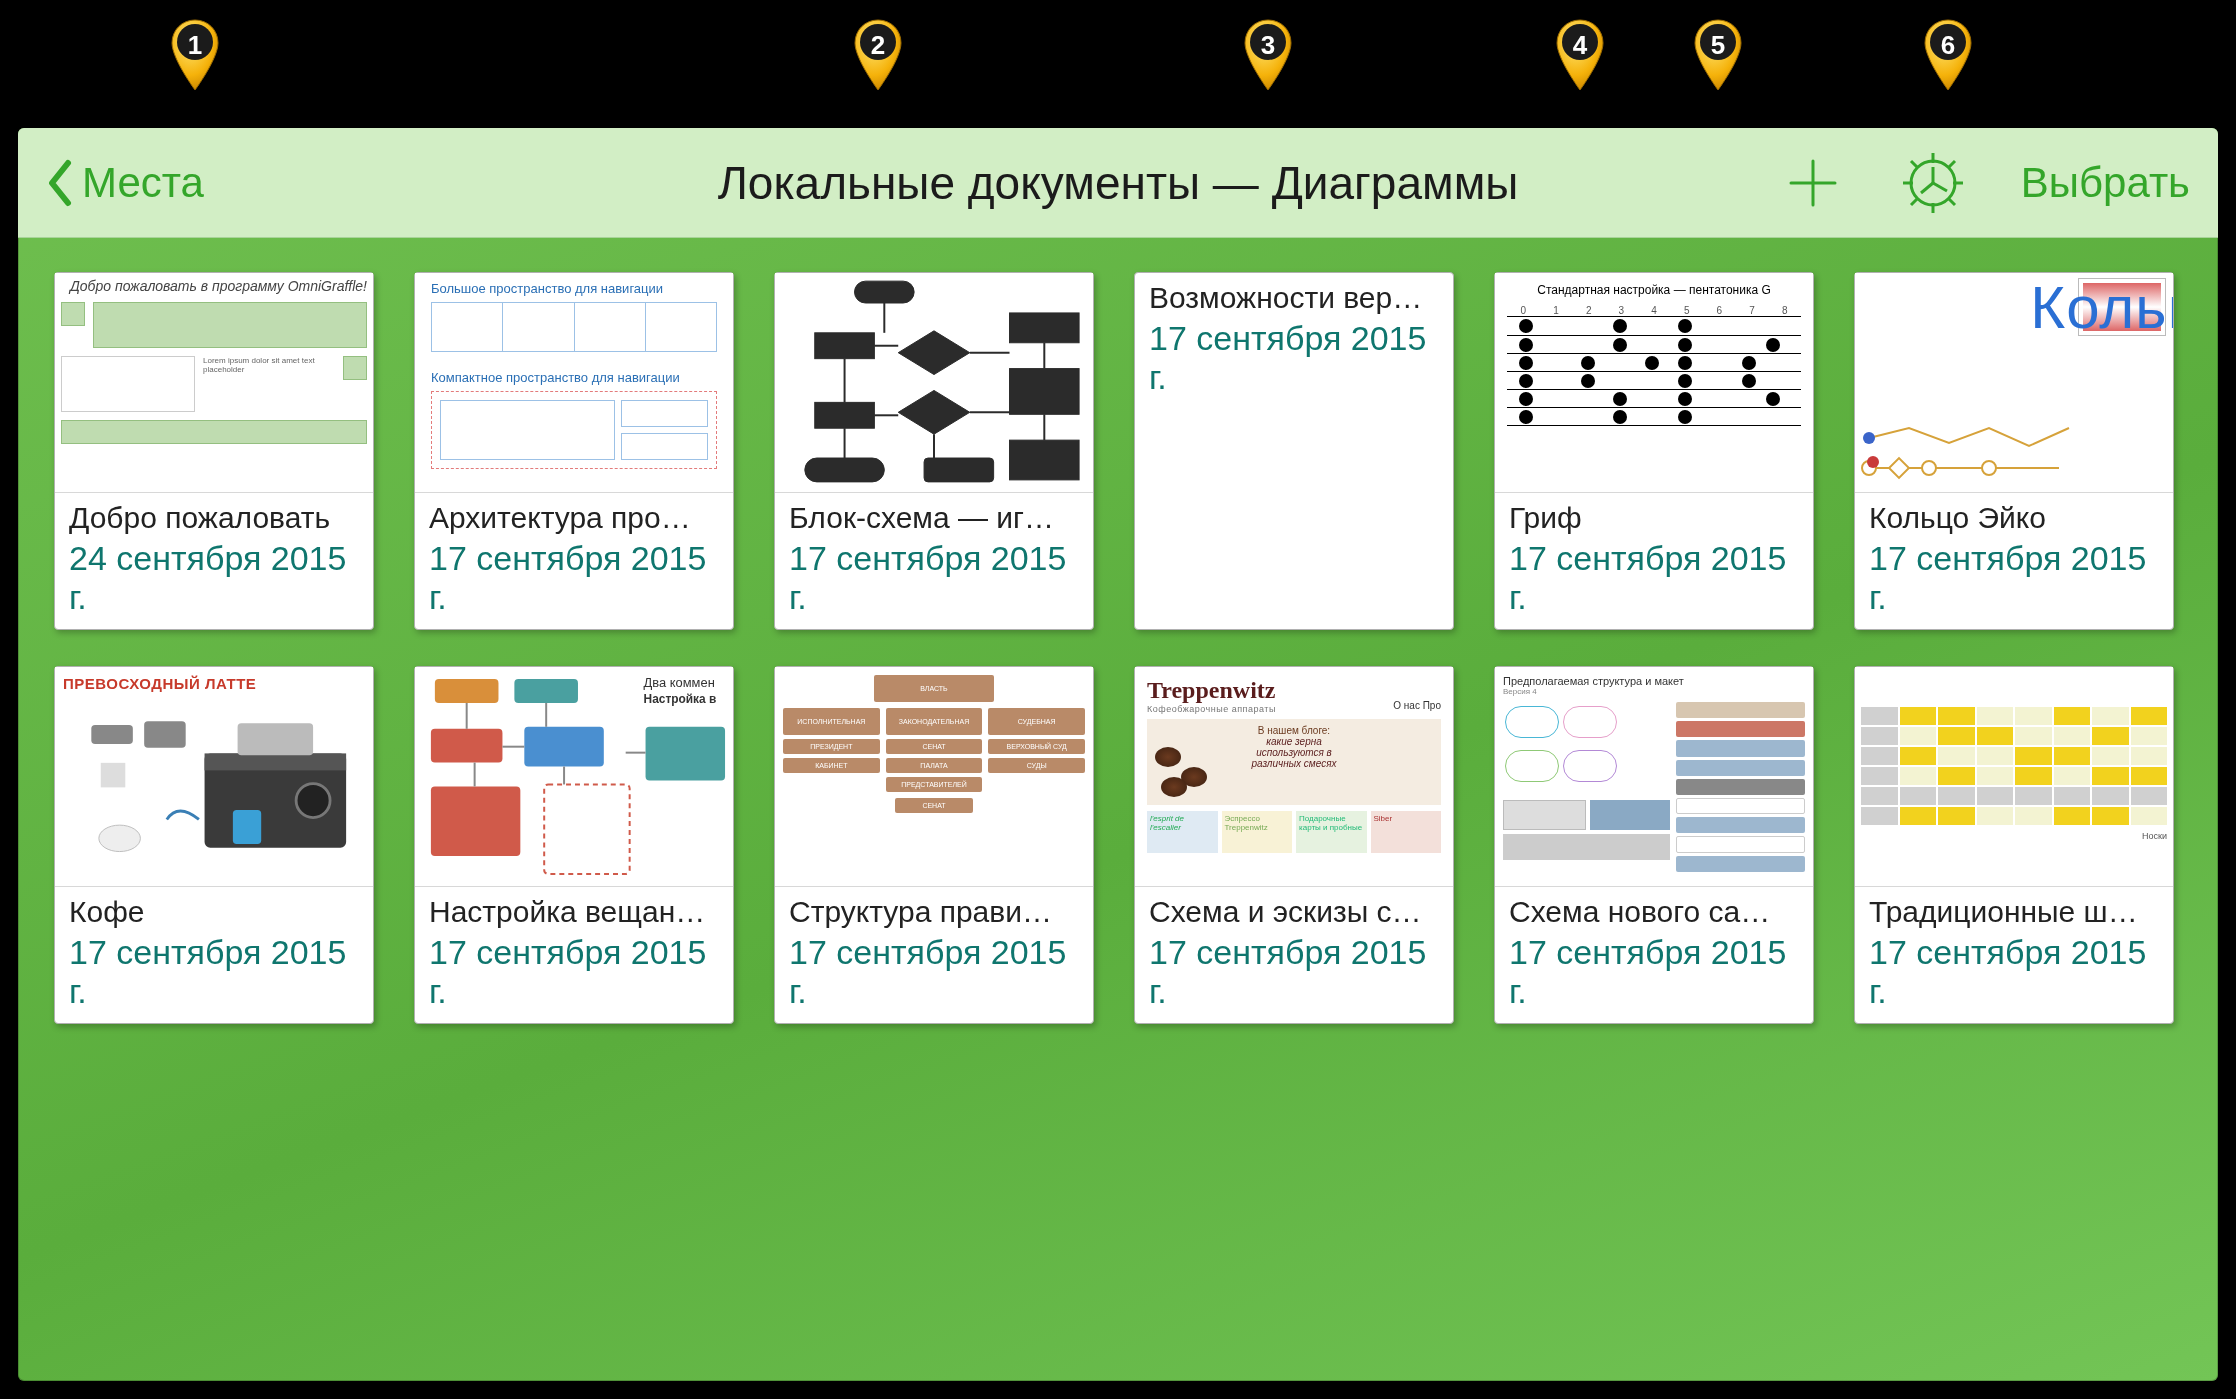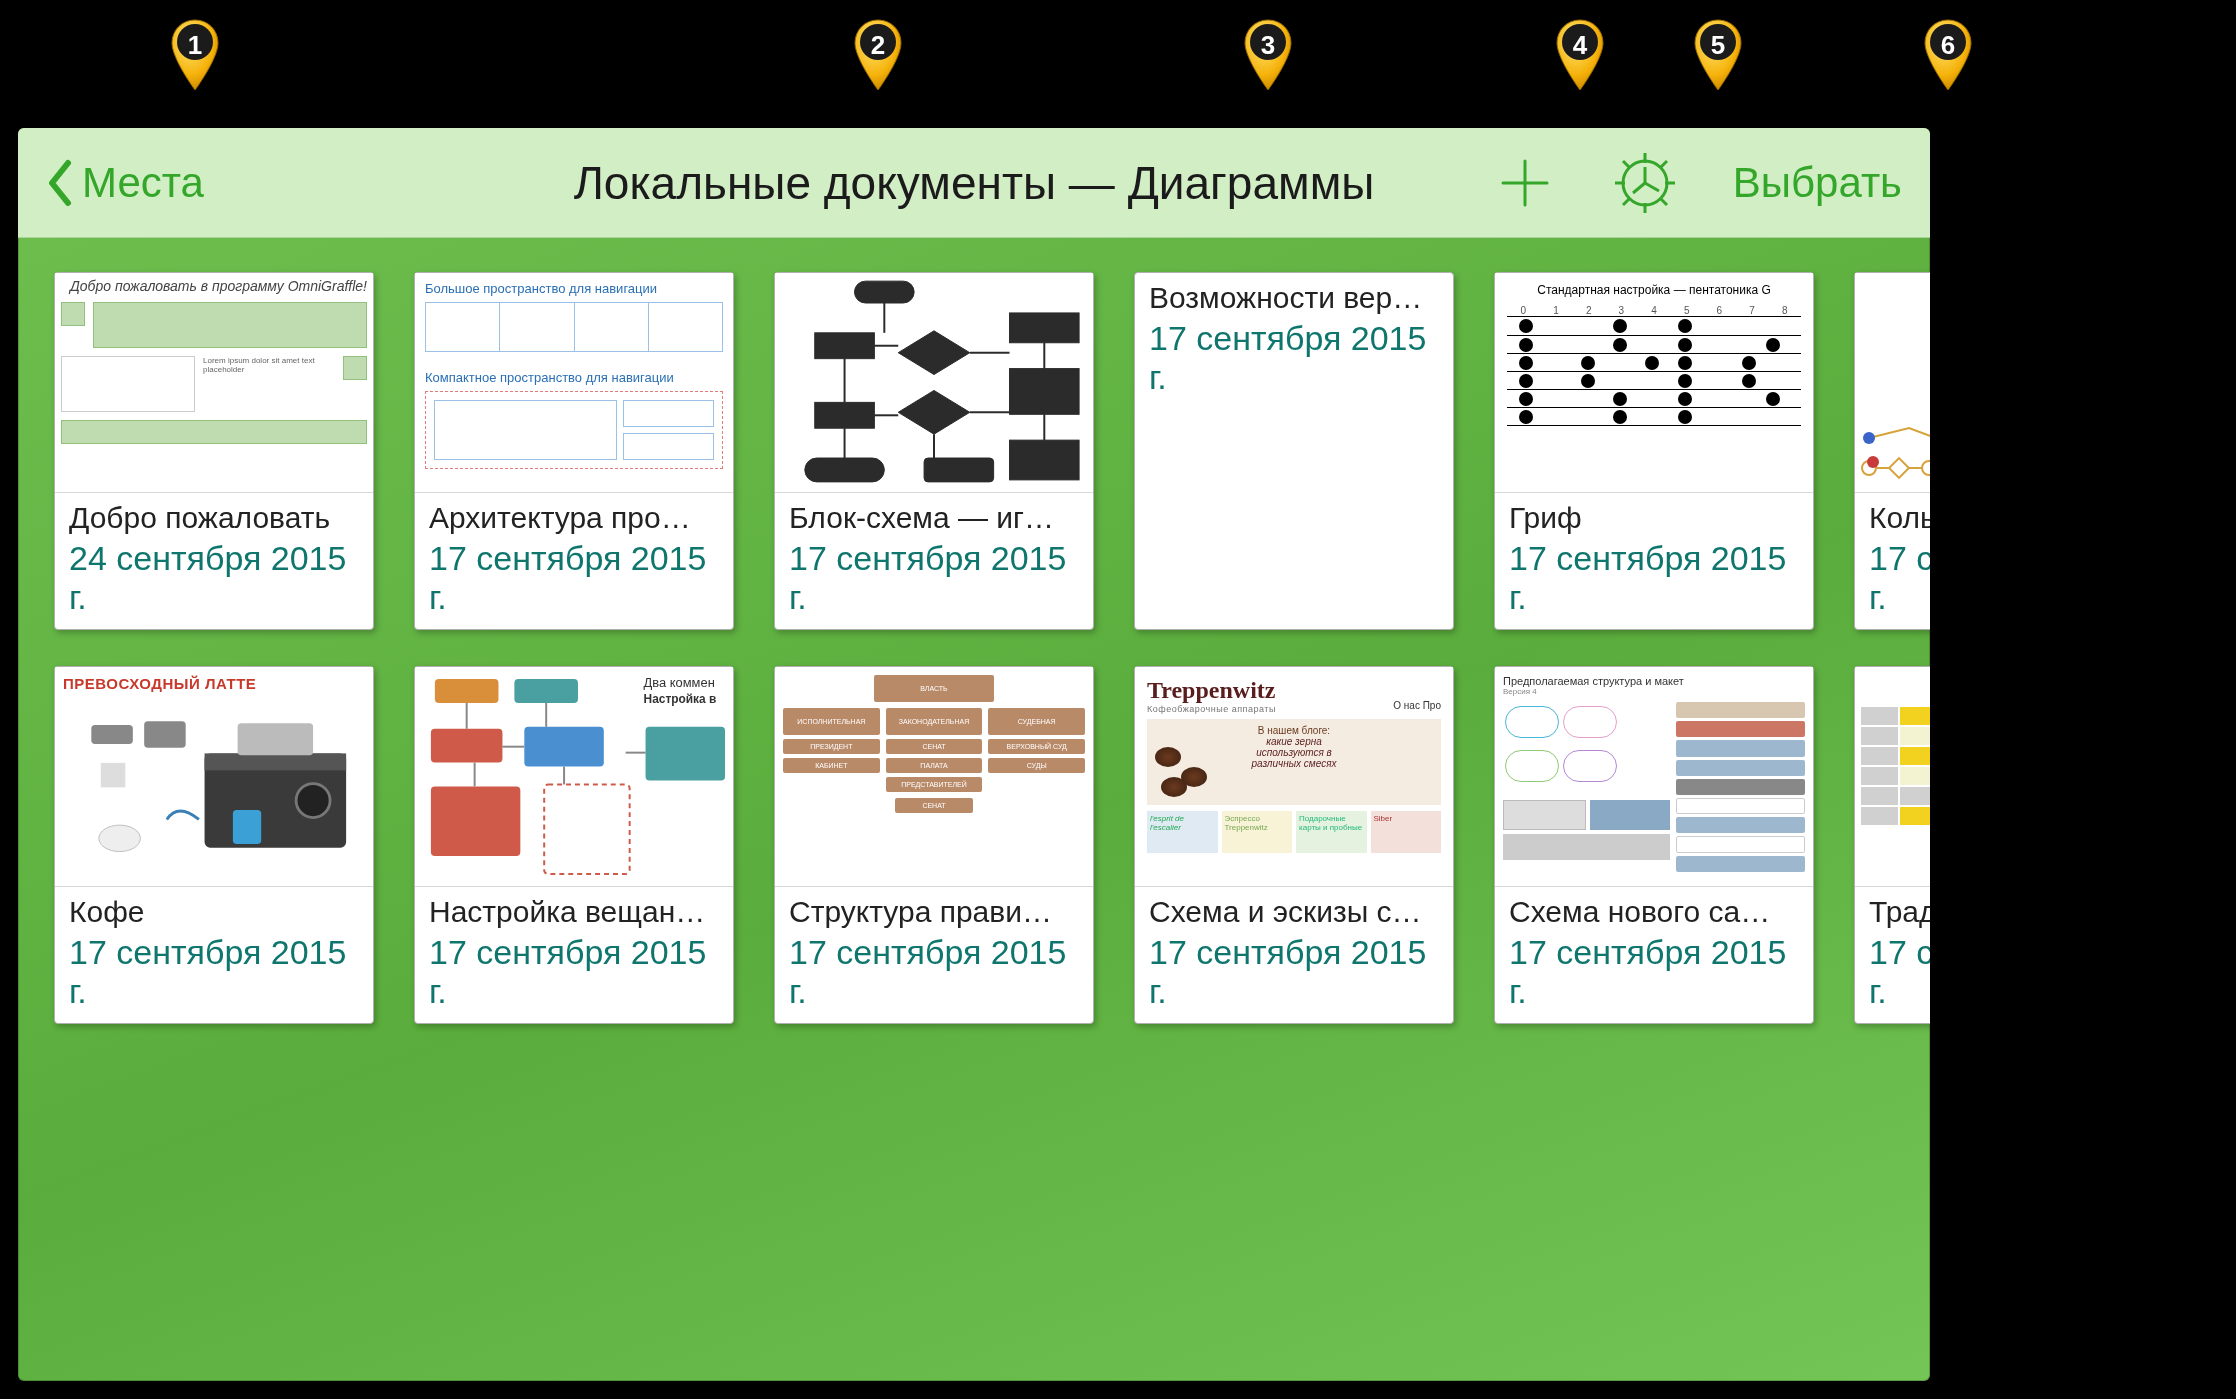--- a/index.html
+++ b/index.html
@@ -29,21 +29,21 @@
     font-size: 26px;
     font-weight: 700;
     color: #fff;
   }
 
   
   .window {
     position: absolute;
     left: 18px;
     top: 128px;
-    width: 1912px;
+    width: 2200px;
     height: 1253px;
     background: linear-gradient(160deg, #6fbf4f 0%, #5aad3c 55%, #73c556 100%);
     border-radius: 6px;
     overflow: hidden;
     box-shadow: 0 0 0 1px rgba(0,0,0,.2) inset;
   }
 
   
   .navbar {
     height: 110px;
@@ -128,21 +128,21 @@
 
   
   .t-welcome { background:#fff; font-size:10px; padding:6px; }
   .t-welcome .hdr { text-align:right; font-style:italic; color:#444; font-size:14px; line-height:1.1; }
   .t-welcome .row { display:flex; gap:8px; margin-top:8px; align-items:flex-start;}
   .t-welcome .box { background:#bfdcb0; border:1px solid #94bf80; height:46px; flex:1;}
   .t-welcome .sq  { background:#bfdcb0; border:1px solid #94bf80; width:24px; height:24px; }
   .t-welcome .txt { flex:1; font-size:8px; color:#666;}
   .t-welcome .wbox{ background:#fff; border:1px solid #ccc; height:56px; flex:1;}
 
-  .t-arch { padding:8px 10px; font-size:13px; }
+  .t-arch { padding:8px 16px; font-size:13px; }
   .t-arch .cap { color:#2a6fb5; margin-bottom:6px; }
   .t-arch .band { border:1px solid #9cc1e6; height:50px; display:flex; }
   .t-arch .band div{ flex:1; border-left:1px solid #9cc1e6;}
   .t-arch .band div:first-child{border-left:none;}
   .t-arch .cap2{ color:#2a6fb5; margin:18px 0 6px;}
   .t-arch .dash{ border:1.5px dashed #e37b7b; height:78px; padding:8px; display:flex; gap:6px;}
   .t-arch .dash .c{flex:2; border:1px solid #9cc1e6;}
   .t-arch .dash .s{flex:1; display:flex; flex-direction:column; gap:6px;}
   .t-arch .dash .s div{flex:1; border:1px solid #9cc1e6;}
 

